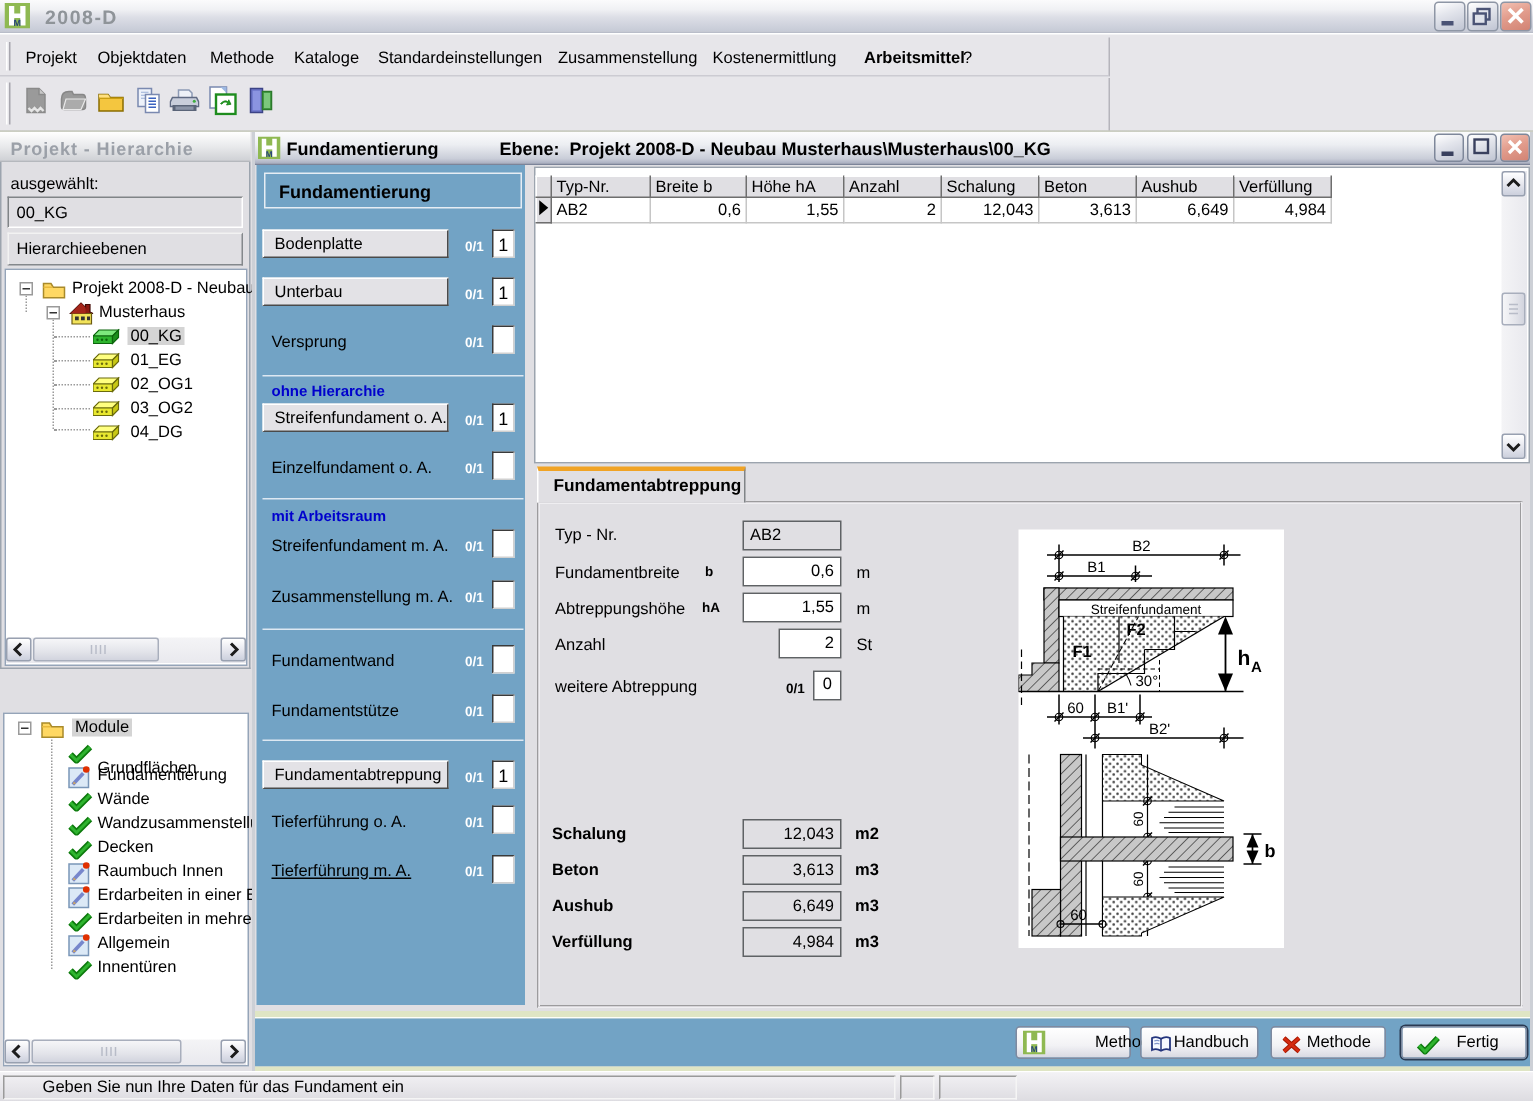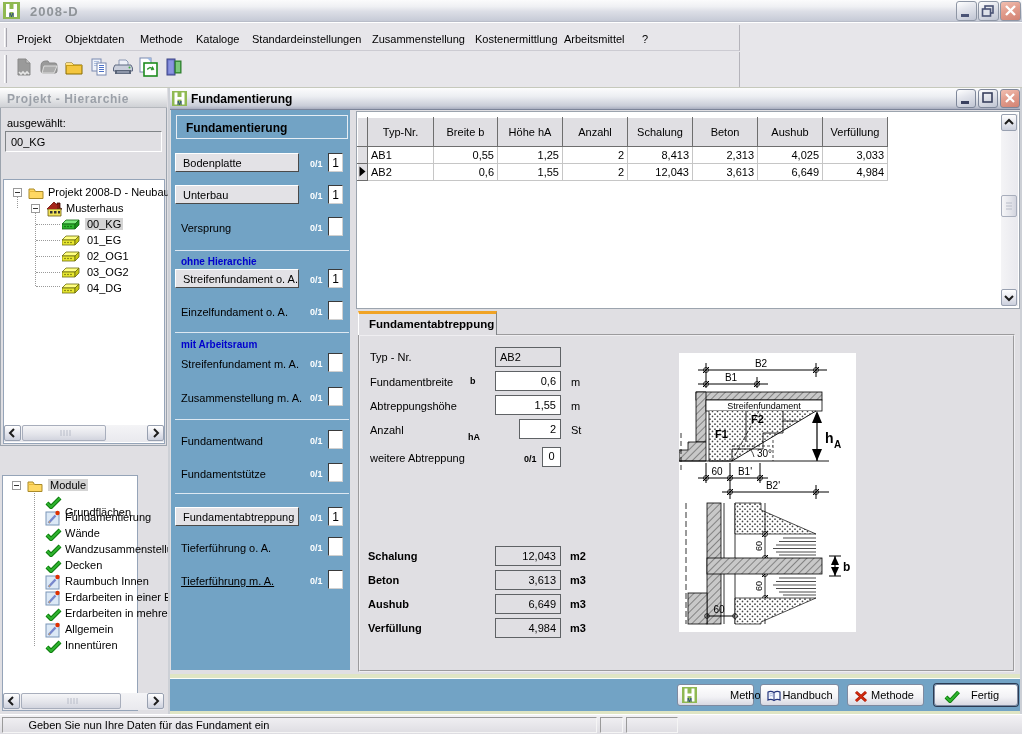--- a/index.html
+++ b/index.html
@@ -60,21 +60,21 @@
 .sb01 { left:139px; font-size:9px; color:#ffffff; font-weight:bold; }
 .sbbox { left:157px; width:15px; height:19px; background:#ffffff; border:1px solid; border-color:#3a3a3a #d0d0d0 #d0d0d0 #3a3a3a; font-size:12px; text-align:center; padding-top:2px; }
 .sbsep { left:4px; width:174px; height:1px; background:#dde8f2; }
 .sbblue { left:10px; font-size:10px; color:#0000cd; font-weight:bold; }
 
 
 #formarea { left:182px; top:22px; width:668px; height:560px; background:#e0dfe3; }
 #tablebox { left:4px; top:1px; width:664px; height:198px; background:#ffffff; border:1px solid #9ca4ae; }
 table.grid { border-collapse:collapse; font-size:11px; }
 table.grid td { border:1px solid #c6c6c6; height:17px; padding:0 3px; background:#fff; }
-table.grid tr:first-child td { height:29px;text-align:center; }
+table.grid tr:first-child td { height:14px; }
 table.grid td.hdr { background:#e0dfe3; border:1px solid; border-color:#ffffff #6e6e6e #6e6e6e #ffffff; font-size:11px; }
 table.grid td.num { text-align:right; }
 #tab1 { left:6px; top:201px; width:139px; height:24px; background:#e0dfe3; border:1px solid #fff; border-top:3px solid #f0a325; border-right:1px solid #808487; border-bottom:none; font-weight:bold; font-size:11.5px; padding:4px 0 0 10px; z-index:3; }
 #gbox { left:6px; top:224px; width:657px; height:338px; border:2px groove #efeef1; }
 .flabel { font-size:11px; }
 .fbox { width:66px; height:20px; border:1px solid #5f6265; font-size:11px; padding:3px 4px 0 4px; }
 .fgray { background:#e0dfe3; }
 .fwhite { background:#ffffff; text-align:right; }
 .funit { font-size:11px; }
 .fbold { font-weight:bold; }
@@ -116,21 +116,21 @@
 <div id="band" class="abs">
   <div id="menurow" class="abs">
     <div class="abs grip" style="left:4px; top:3px; height:19px;"></div>
     <span class="abs menuitem" style="left:17px;">Projekt</span>
     <span class="abs menuitem" style="left:65px;">Objektdaten</span>
     <span class="abs menuitem" style="left:140px;">Methode</span>
     <span class="abs menuitem" style="left:196px;">Kataloge</span>
     <span class="abs menuitem" style="left:252px;">Standardeinstellungen</span>
     <span class="abs menuitem" style="left:372px;">Zusammenstellung</span>
     <span class="abs menuitem" style="left:475px;">Kostenermittlung</span>
-    <span class="abs menuitem" style="left:564px;">Arbeitsmittel</span>
+    <span class="abs menuitem" style="left:576px;font-weight:bold;">Arbeitsmittel</span>
     <span class="abs menuitem" style="left:642px;">?</span>
   </div>
   <div id="toolrow" class="abs">
     <div class="abs grip" style="left:4px; top:3px; height:28px;"></div>
     <div class="abs ticon" style="left:14px;"><svg width="20" height="20">
           <path d="M4 2 L12 2 L16 6 L16 18 L4 18 Z" fill="#9a9a9a" stroke="#8a8a8a"></path>
           <path d="M12 2 L12 6 L16 6" fill="#c8c8c8" stroke="#8a8a8a"></path>
           <path d="M5 15 l2 2 l2 -2 l2 2 l2 -2 l2 2" stroke="#e6e6e6" stroke-width="1.6" fill="none"></path>
         </svg></div>
     <div class="abs ticon" style="left:39px;"><svg width="20" height="20">
@@ -169,20 +169,21 @@
         </svg></div>
   </div>
   <div class="abs bandbottom"></div>
 </div>
 
 <div id="leftcol" class="abs">
   <div id="p1title" class="abs">Projekt - Hierarchie</div>
   <div id="p1" class="abs"></div>
   <div class="abs" style="left:7px; top:29px; font-size:11px;">ausgewählt:</div>
   <div class="abs sunken" style="left:5px; top:43px; width:157px; height:21px; padding:4px 0 0 5px;">00_KG</div>
+  <div class="abs raisedh" style="left:5px; top:67px; width:157px; height:22px; padding:4px 0 0 5px;">Hierarchieebenen</div>
   <div class="abs treebox" style="left:3px; top:91px; width:162px; height:265px;" id="tree1">
     <div class="abs" style="left:13px; top:14px; width:1px; height:14px; border-left:1px dotted #9a9a9a;"></div>
     <div class="abs" style="left:31px; top:30px; width:1px; height:76px; border-left:1px dotted #9a9a9a;"></div>
     <div class="abs" style="left:32px; top:44px; width:24px; height:1px; border-top:1px dotted #9a9a9a;"></div>
     <div class="abs" style="left:32px; top:60px; width:24px; height:1px; border-top:1px dotted #9a9a9a;"></div>
     <div class="abs" style="left:32px; top:76px; width:24px; height:1px; border-top:1px dotted #9a9a9a;"></div>
     <div class="abs" style="left:32px; top:92px; width:24px; height:1px; border-top:1px dotted #9a9a9a;"></div>
     <div class="abs" style="left:32px; top:106px; width:24px; height:1px; border-top:1px dotted #9a9a9a;"></div>
     <div class="abs trow" style="left:0; top:5px;">
       <div class="abs minus" style="left:9px; top:3px;">
@@ -274,21 +275,21 @@
           <path d="M9 3 L5 7 L9 11" stroke="#1c1c1c" stroke-width="2" fill="none"></path>
         </svg></div>
     <div class="abs sbthumb" style="left:18px; top:0; width:84px; height:16px;"><svg width="84" height="14">
           <path d="M38 4 v6 M41 4 v6 M44 4 v6 M47 4 v6" stroke="#b8bcc8" stroke-width="1"></path>
         </svg></div>
     <div class="abs sbbtn" style="left:143px; top:0; width:17px; height:16px;"><svg width="15" height="14">
           <path d="M6 3 L10 7 L6 11" stroke="#1c1c1c" stroke-width="2" fill="none"></path>
         </svg></div>
   </div>
 
-  <div class="abs treebox" style="left:2px; top:387px; width:136px; height:236px;" id="tree2">
+  <div class="abs treebox" style="left:2px; top:387px; width:164px; height:236px;" id="tree2">
     <div class="abs" style="left:31px; top:14px; width:1px; height:156px; border-left:1px dotted #9a9a9a;"></div>
     <div class="abs trow" style="left:0; top:2px;">
       <div class="abs minus" style="left:9px; top:3px;">
           <svg width="7" height="7">
             <line x1="1" y1="3.5" x2="6" y2="3.5" stroke="#333" stroke-width="1"></line>
           </svg>
         </div>
       <svg class="abs" style="left:24px; top:1px;" width="16" height="14">
           <path d="M1 4 L1 12.5 L15 12.5 L15 5.5 L7.5 5.5 L6 3 L1 3 Z" fill="#ffd863" stroke="#a98a2a" stroke-width="1"></path>
           <path d="M1 5.5 h6" stroke="#e8b93c" stroke-width="1"></path>
@@ -391,20 +392,21 @@
 <div id="mdi" class="abs">
   <div id="mdititle" class="abs">
     <div class="abs" style="left:2px; top:3px;"><svg width="15" height="15">
           <rect width="15" height="15" fill="#8fb952"></rect>
           <rect x="2.5" y="1.5" width="3" height="12" fill="#fff"></rect>
           <rect x="9.5" y="1.5" width="3" height="12" fill="#fff"></rect>
           <rect x="4" y="6" width="7" height="2.6" fill="#fff"></rect>
           <text x="7.5" y="13.5" font-size="5.5" font-weight="bold" fill="#27457a" text-anchor="middle">M</text>
         </svg></div>
     <div class="abs t1">Fundamentierung</div>
+    <div class="abs t2">Ebene:&nbsp; Projekt 2008-D - Neubau Musterhaus\Musterhaus\00_KG</div>
     <div class="abs winbtn2 wb-gray" style="left:786px; top:1px;"><svg width="18" height="17">
           <rect x="4" y="11" width="8" height="3" fill="#39405e"></rect>
         </svg></div>
     <div class="abs winbtn2 wb-gray" style="left:808px; top:1px;"><svg width="18" height="17">
           <rect x="4" y="3" width="9" height="9" fill="none" stroke="#39405e" stroke-width="1.6"></rect>
         </svg></div>
     <div class="abs winbtn2 wb-red" style="left:830px; top:1px;"><svg width="18" height="17">
           <path d="M5 4 L13 12 M13 4 L5 12" stroke="#ffffff" stroke-width="2.2"></path>
         </svg></div>
   </div>
@@ -463,31 +465,20 @@
           <td class="hdr" style="width:66px;">Typ-Nr.</td>
           <td class="hdr" style="width:64px;">Breite b</td>
           <td class="hdr" style="width:65px;">Höhe hA</td>
           <td class="hdr" style="width:65px;">Anzahl</td>
           <td class="hdr" style="width:65px;">Schalung</td>
           <td class="hdr" style="width:65px;">Beton</td>
           <td class="hdr" style="width:65px;">Aushub</td>
           <td class="hdr" style="width:65px;">Verfüllung</td>
         </tr>
         <tr>
-          <td class="hdr"></td>
-          <td>AB1</td>
-              <td class="num">0,55</td>
-              <td class="num">1,25</td>
-              <td class="num">2</td>
-          <td class="num">8,413</td>
-              <td class="num">2,313</td>
-              <td class="num">4,025</td>
-              <td class="num">3,033</td>
-        </tr>
-        <tr>
           <td class="hdr" style="text-align:center; padding:0;"><svg width="9" height="11">
                   <path d="M1.5 0.5 L7.5 5.5 L1.5 10.5 Z" fill="#000"></path>
                 </svg></td>
           <td>AB2</td>
               <td class="num">0,6</td>
               <td class="num">1,55</td>
               <td class="num">2</td>
           <td class="num">12,043</td>
               <td class="num">3,613</td>
               <td class="num">6,649</td>
@@ -510,21 +501,21 @@
     </div>
     <div id="tab1" class="abs">Fundamentabtreppung</div>
     <div id="gbox" class="abs">
       <div class="abs flabel" style="left:10px; top:15px;">Typ - Nr.</div>
       <div class="abs fbox fgray" style="left:135px; top:11px;">AB2</div>
       <div class="abs flabel" style="left:10px; top:40px;">Fundamentbreite</div>
       <div class="abs flabel" style="left:110px; top:40px; font-size:9px;"><b>b</b></div>
       <div class="abs fbox fwhite" style="left:135px; top:35px;">0,6</div>
       <div class="abs funit" style="left:211px; top:40px;">m</div>
       <div class="abs flabel" style="left:10px; top:64px;">Abtreppungshöhe</div>
-      <div class="abs flabel" style="left:108px; top:64px; font-size:9px;margin-top:32px;"><b>hA</b></div>
+      <div class="abs flabel" style="left:108px; top:64px; font-size:9px;"><b>hA</b></div>
       <div class="abs fbox fwhite" style="left:135px; top:59px;">1,55</div>
       <div class="abs funit" style="left:211px; top:64px;">m</div>
       <div class="abs flabel" style="left:10px; top:88px;">Anzahl</div>
       <div class="abs fbox fwhite" style="left:159px; top:83px; width:42px;">2</div>
       <div class="abs funit" style="left:211px; top:88px;">St</div>
       <div class="abs flabel" style="left:10px; top:116px;">weitere Abtreppung</div>
       <div class="abs" style="left:164px; top:118px; font-size:9px; font-weight:bold;">0/1</div>
       <div class="abs fbox fwhite" style="left:182px; top:111px; width:19px; text-align:center; padding:2px 0 0 0;">0</div>
 
       <div class="abs flabel fbold" style="left:8px; top:214px;">Schalung</div>

